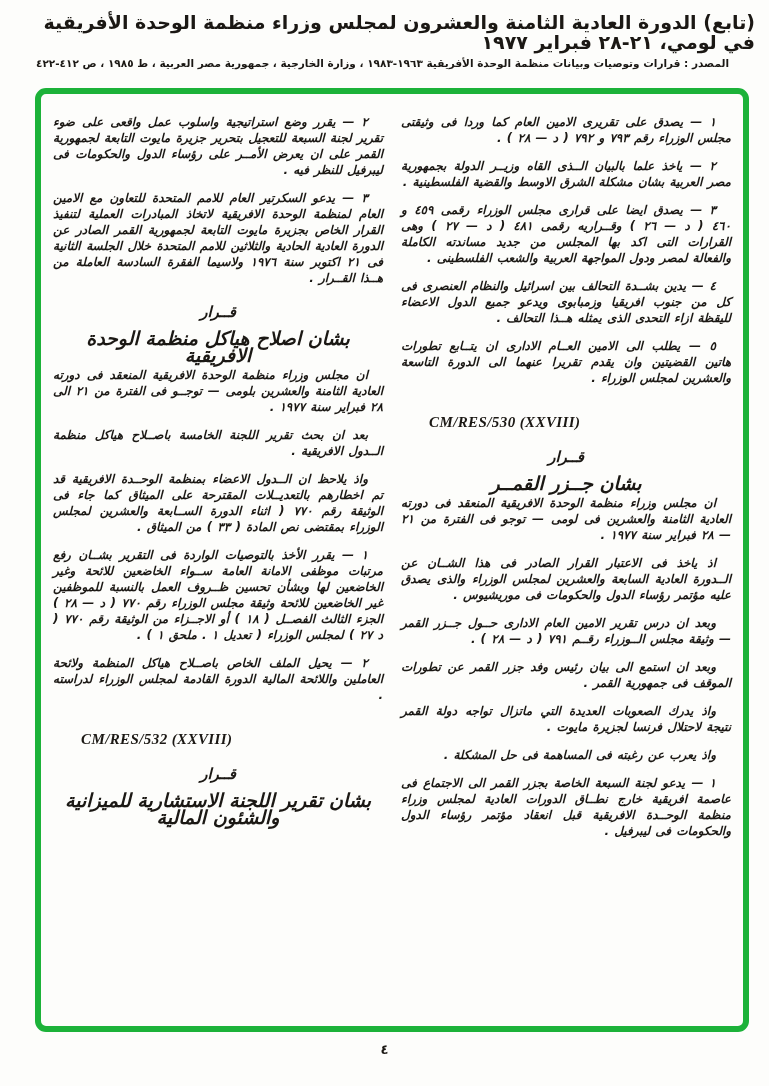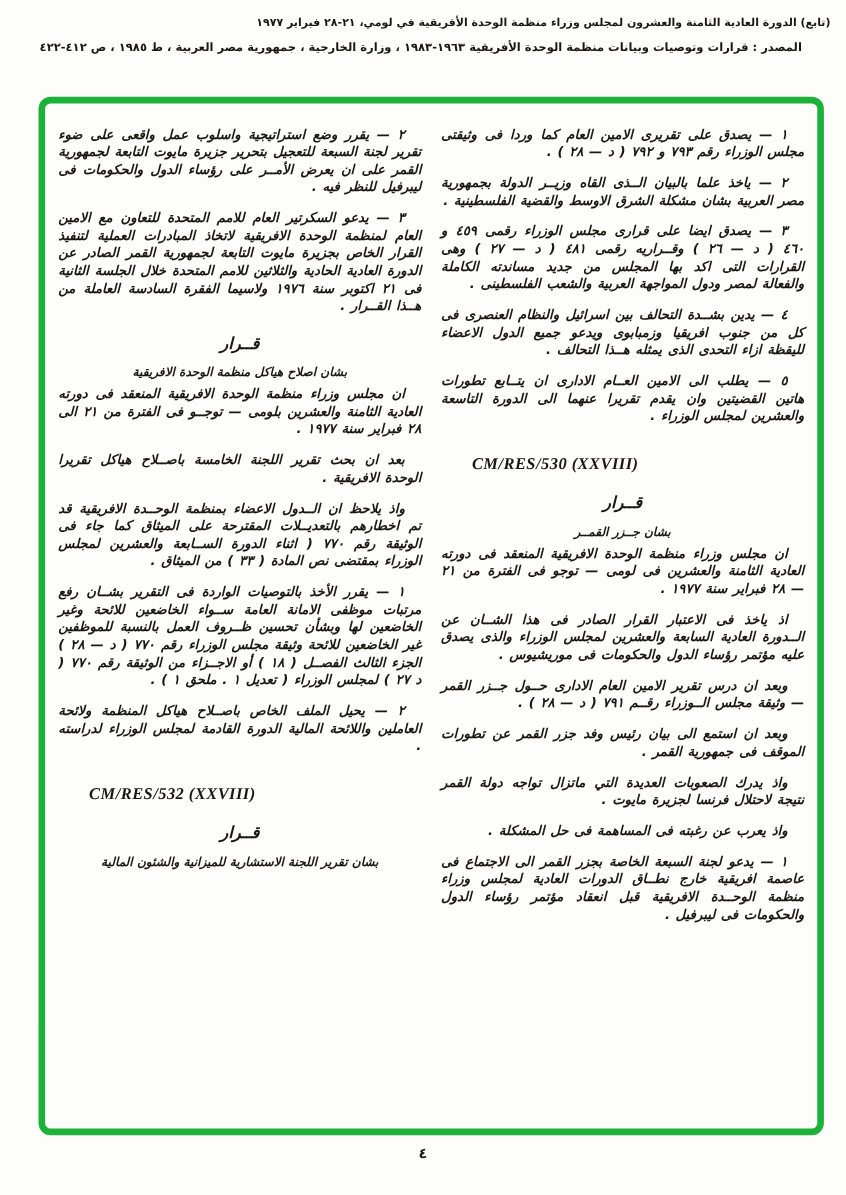--- a/index.html
+++ b/index.html
@@ -7,21 +7,21 @@
   html,body { margin:0; padding:0; }
   body {
     width:769px; height:1086px; background:var(--paper);
     font-family:"DejaVu Sans", sans-serif; color:var(--ink);
     overflow:hidden;
   }
   .page { position:relative; width:769px; height:1086px; direction:rtl; }
 
   
   .header { padding:12px 14px 0 14px; text-align:right; direction:rtl; }
-  .header .h1 { font-size:10px; font-weight:bold; letter-spacing:0; line-height:20px; }
+  .header .h1 { font-size:19px; font-weight:bold; letter-spacing:0; line-height:20px; }
   .header .h2 { font-size:10.5px; font-weight:bold; margin-top:4px; margin-right:26px; line-height:14px; }
 
   
   .frame {
     position:absolute; left:35px; top:88px; width:714px; height:944px;
     border:6px solid var(--green); border-radius:11px; background:transparent;
     overflow:hidden;
   }
   .cols {
     position:absolute; top:16px; right:12px; left:12px; bottom:6px;
@@ -33,21 +33,21 @@
     margin:0; font-size:12px; font-weight:bold; line-height:16px;
     text-align:justify; text-indent:15px; word-spacing:1px;
   }
   .para + .para { margin-top:12px; }
   .code {
     direction:ltr; text-align:left; padding-left:28px; margin-top:28px;
     font-family:"Liberation Serif", serif; font-size:15px; font-weight:bold;
     letter-spacing:0.4px; white-space:nowrap;
   }
   .qarar { text-align:center; font-size:15px; font-weight:bold; margin-top:17px; line-height:18px; }
-  .subject { text-align:center; font-size:11px; font-weight:bold; margin-top:9px; line-height:17px; }
+  .subject { text-align:center; font-size:19px; font-weight:bold; margin-top:9px; line-height:17px; }
   .subject + .para, .code + .para { margin-top:3px; }
   .col > .para:first-child { margin-top:4px; }
 
   .pagenum {
     position:absolute; left:0; right:0; top:1042px; text-align:center;
     font-size:13px; font-weight:bold;
   }
 </style>
 </head>
 <body>
@@ -79,21 +79,21 @@
         <p class="para">واذ يعرب عن رغبته فى المساهمة فى حل المشكلة .</p>
         <p class="para">١ — يدعو لجنة السبعة الخاصة بجزر القمر الى الاجتماع فى عاصمة افريقية خارج نطــاق الدورات العادية لمجلس وزراء منظمة الوحــدة الافريقية قبل انعقاد مؤتمر رؤساء الدول والحكومات فى ليبرفيل .</p>
       </div>
 
       <div class="col">
         <p class="para">٢ — يقرر وضع استراتيجية واسلوب عمل واقعى على ضوء تقرير لجنة السبعة للتعجيل بتحرير جزيرة مايوت التابعة لجمهورية القمر على ان يعرض الأمــر على رؤساء الدول والحكومات فى ليبرفيل للنظر فيه .</p>
         <p class="para">٣ — يدعو السكرتير العام للامم المتحدة للتعاون مع الامين العام لمنظمة الوحدة الافريقية لاتخاذ المبادرات العملية لتنفيذ القرار الخاص بجزيرة مايوت التابعة لجمهورية القمر الصادر عن الدورة العادية الحادية والثلاثين للامم المتحدة خلال الجلسة الثانية فى ٢١ اكتوبر سنة ١٩٧٦ ولاسيما الفقرة السادسة العاملة من هــذا القــرار .</p>
         <div class="qarar">قــرار</div>
         <div class="subject">بشان اصلاح هياكل منظمة الوحدة الافريقية</div>
         <p class="para">ان مجلس وزراء منظمة الوحدة الافريقية المنعقد فى دورته العادية الثامنة والعشرين بلومى — توجــو فى الفترة من ٢١ الى ٢٨ فبراير سنة ١٩٧٧ .</p>
-        <p class="para">بعد ان بحث تقرير اللجنة الخامسة باصــلاح هياكل تقريرا الوحدة الافريقية .</p>
+        <p class="para">بعد ان بحث تقرير اللجنة الخامسة باصــلاح هياكل منظمة الــدول الافريقية .</p>
         <p class="para">واذ يلاحظ ان الــدول الاعضاء بمنظمة الوحــدة الافريقية قد تم اخطارهم بالتعديــلات المقترحة على الميثاق كما جاء فى الوثيقة رقم ٧٧٠ ( اثناء الدورة الســابعة والعشرين لمجلس الوزراء بمقتضى نص المادة ( ٣٣ ) من الميثاق .</p>
         <p class="para">١ — يقرر الأخذ بالتوصيات الواردة فى التقرير بشــان رفع مرتبات موظفى الامانة العامة ســواء الخاضعين للائحة وغير الخاضعين لها وبشأن تحسين ظــروف العمل بالنسبة للموظفين غير الخاضعين للائحة وثيقة مجلس الوزراء رقم ٧٧٠ ( د — ٢٨ ) الجزء الثالث الفصــل ( ١٨ ) أو الاجــزاء من الوثيقة رقم ٧٧٠ ( د ٢٧ ) لمجلس الوزراء ( تعديل ١ . ملحق ١ ) .</p>
         <p class="para">٢ — يحيل الملف الخاص باصــلاح هياكل المنظمة ولائحة العاملين واللائحة المالية الدورة القادمة لمجلس الوزراء لدراسته .</p>
         <div class="code">CM/RES/532 (XXVIII)</div>
         <div class="qarar">قــرار</div>
         <div class="subject">بشان تقرير اللجنة الاستشارية للميزانية والشئون المالية</div>
       </div>
 
     </div>
   </div>

